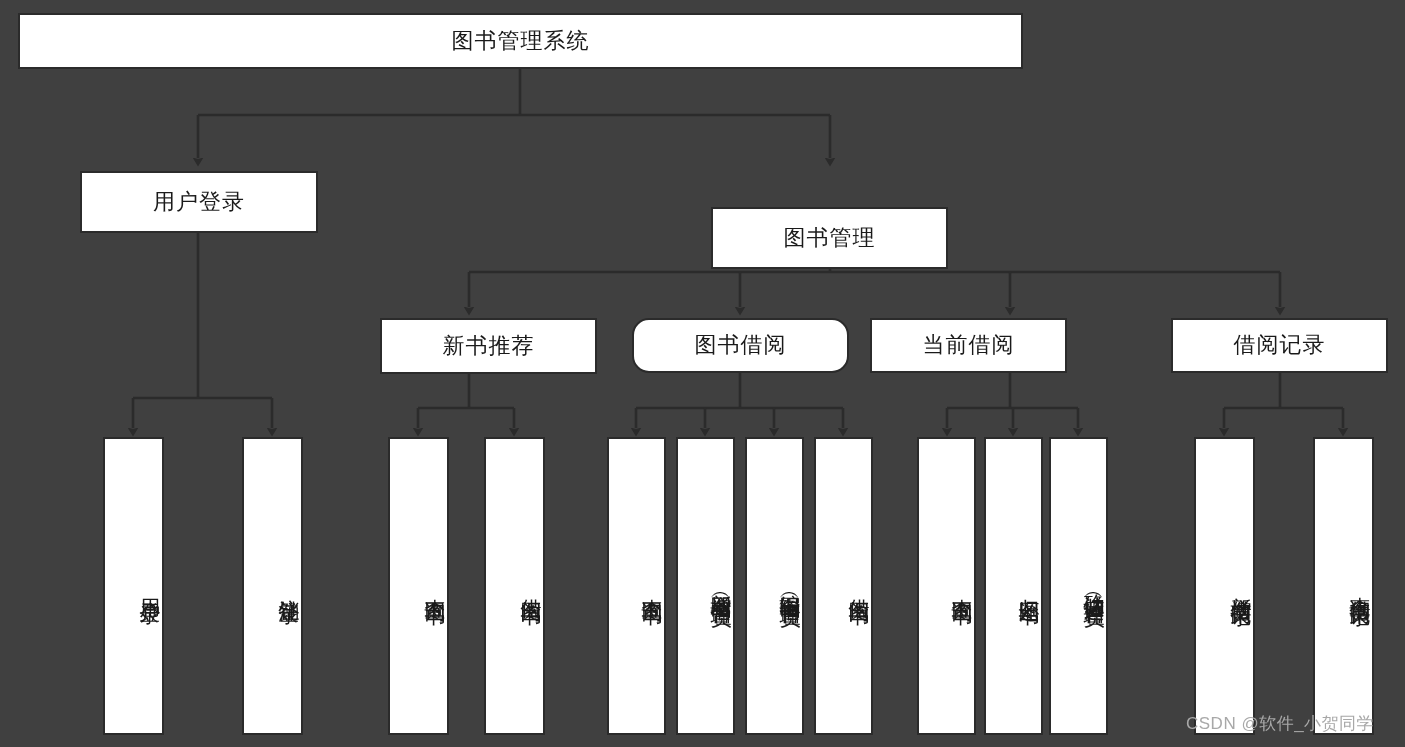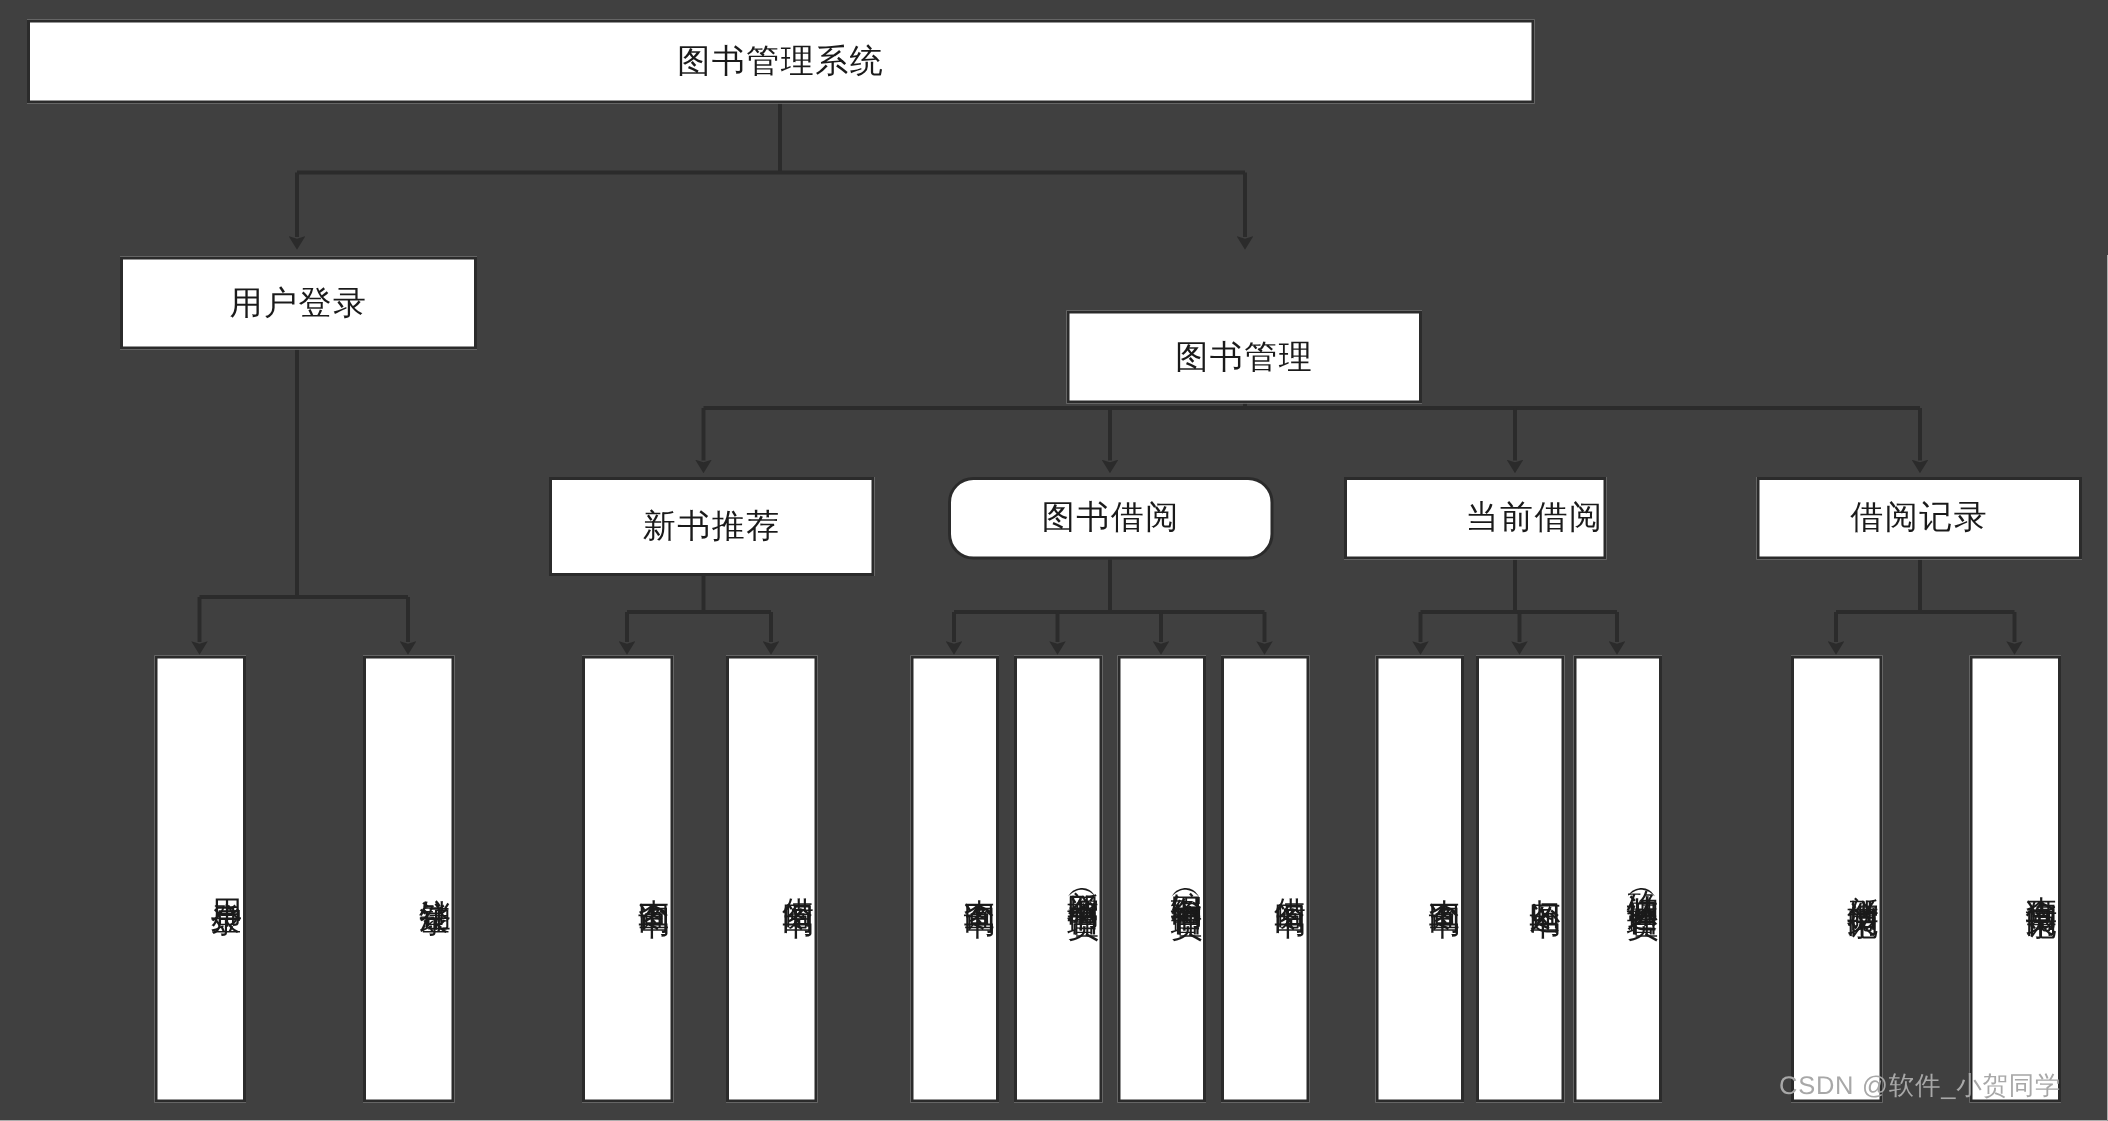--- a/index.html
+++ b/index.html
@@ -128,27 +128,27 @@
     <span>图书管理系统</span>
   </div>
 
   <div class="node h" style="left:80px; top:171px; width:238px; height:62px;">
     <span>用户登录</span>
   </div>
   <div class="node h" style="left:711px; top:171px; width:237px; height:62px;margin-top:36px;">
     <span>图书管理</span>
   </div>
 
-  <div class="node h" style="left:366px; top:318px; width:217px; height:66px;">
+  <div class="node h" style="left:380px; top:318px; width:217px; height:56px;">
     <span>新书推荐</span>
   </div>
   <div class="node h" style="left:632px; top:318px; width:217px; height:55px;border-radius:17px;">
     <span>图书借阅</span>
   </div>
-  <div class="node h" style="left:896px; top:318px; width:175px; height:55px;justify-content:flex-end;">
+  <div class="node h" style="left:870px; top:318px; width:197px; height:55px;">
     <span>当前借阅</span>
   </div>
   <div class="node h" style="left:1171px; top:318px; width:217px; height:55px;text-align:right;">
     <span>借阅记录</span>
   </div>
 
   <div class="node v" style="left:103px; top:437px; width:61px; height:298px;">
     <span class="vtext">用户登录</span>
   </div>
   <div class="node v" style="left:242px; top:437px; width:61px; height:298px;">

